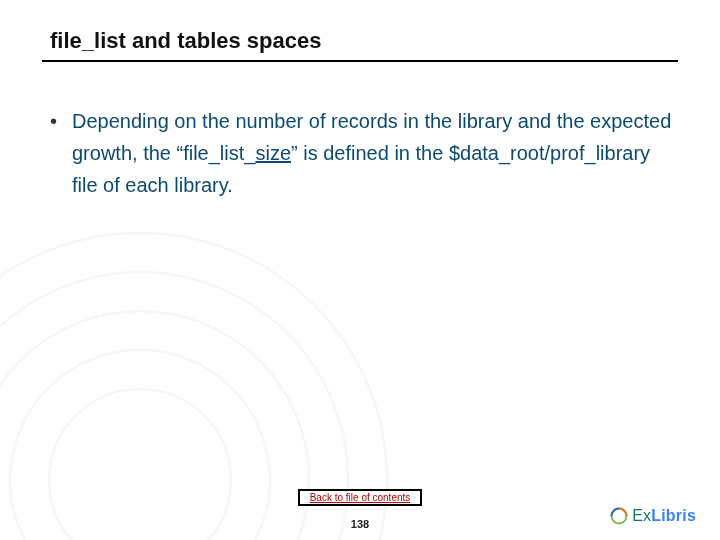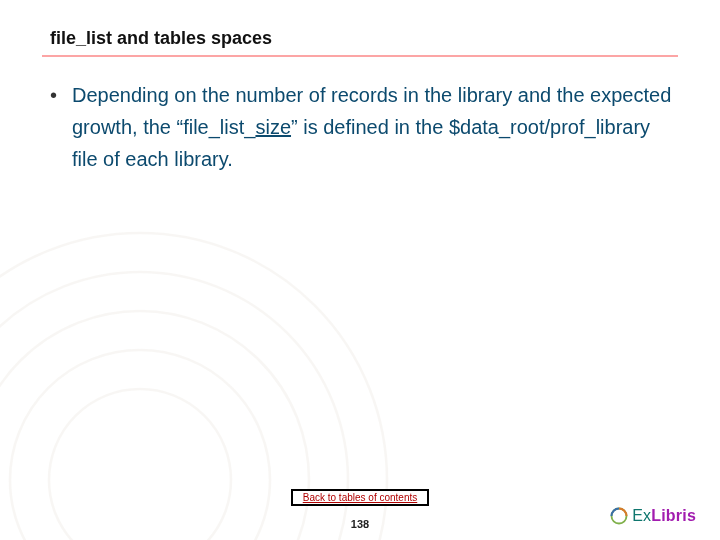--- a/index.html
+++ b/index.html
@@ -9,26 +9,26 @@
     background: #fff;
     position: relative;
   }
   .slide {
     width: 720px;
     height: 540px;
     position: relative;
     padding: 28px 42px 0 42px;
   }
   .title {
-    font-size: 18px;
+    font-size: 22px;
     font-weight: bold;
     color: #111;
     padding-bottom: 6px;
-    border-bottom: 2px solid #fca5a5;
-    margin-bottom: 22px;
+    border-bottom: 2px solid #000000;
+    margin-bottom: 43px;
     padding-left: 8px;
   }
   .content {
     padding-left: 6px;
   }
   ul.bullets {
     list-style: none;
   }
   ul.bullets > li {
     position: relative;
@@ -82,21 +82,21 @@
     width: 20px;
     height: 20px;
     position: relative;
   }
   .logo-text {
     font-size: 16px;
     color: #555;
     letter-spacing: 0.2px;
   }
   .logo-text .lite { color: #0f766e; font-weight: normal; }
-  .logo-text .bold { color: #a21caf; font-weight: bold; }
+  .logo-text .bold { color: #3b82f6; font-weight: bold; }
   .swirl-bg {
     position: absolute;
     left: -120px;
     bottom: -200px;
     width: 520px;
     height: 520px;
     pointer-events: none;
     opacity: 0.18;
   }
 </style>
@@ -119,21 +119,21 @@
 
   <div class="content">
     <ul class="bullets">
       <li>
         <span>Depending on the number of records in the library and the expected growth, the “</span><span>file_list_</span><span class="underline">size</span><span>” is defined in the $data_root/prof_library file of each library.</span>
       </li>
     </ul>
   </div>
 
   <div class="footer">
-    <a class="toc-link">Back to tables of contents</a>
+    <a class="toc-link">Back to file of contents</a>
     <div class="page-num">138</div>
   </div>
 
   <div class="logo">
     <span class="logo-mark">
       <svg viewBox="0 0 24 24" width="20" height="20">
         <circle cx="12" cy="12" r="9" fill="none" stroke="#7fb04a" stroke-width="2.2"></circle>
         <path d="M12 3 A9 9 0 0 1 21 12" fill="none" stroke="#d97a2b" stroke-width="2.4"></path>
         <path d="M3 12 A9 9 0 0 1 12 3" fill="none" stroke="#3a6ea8" stroke-width="2.4"></path>
       </svg>

